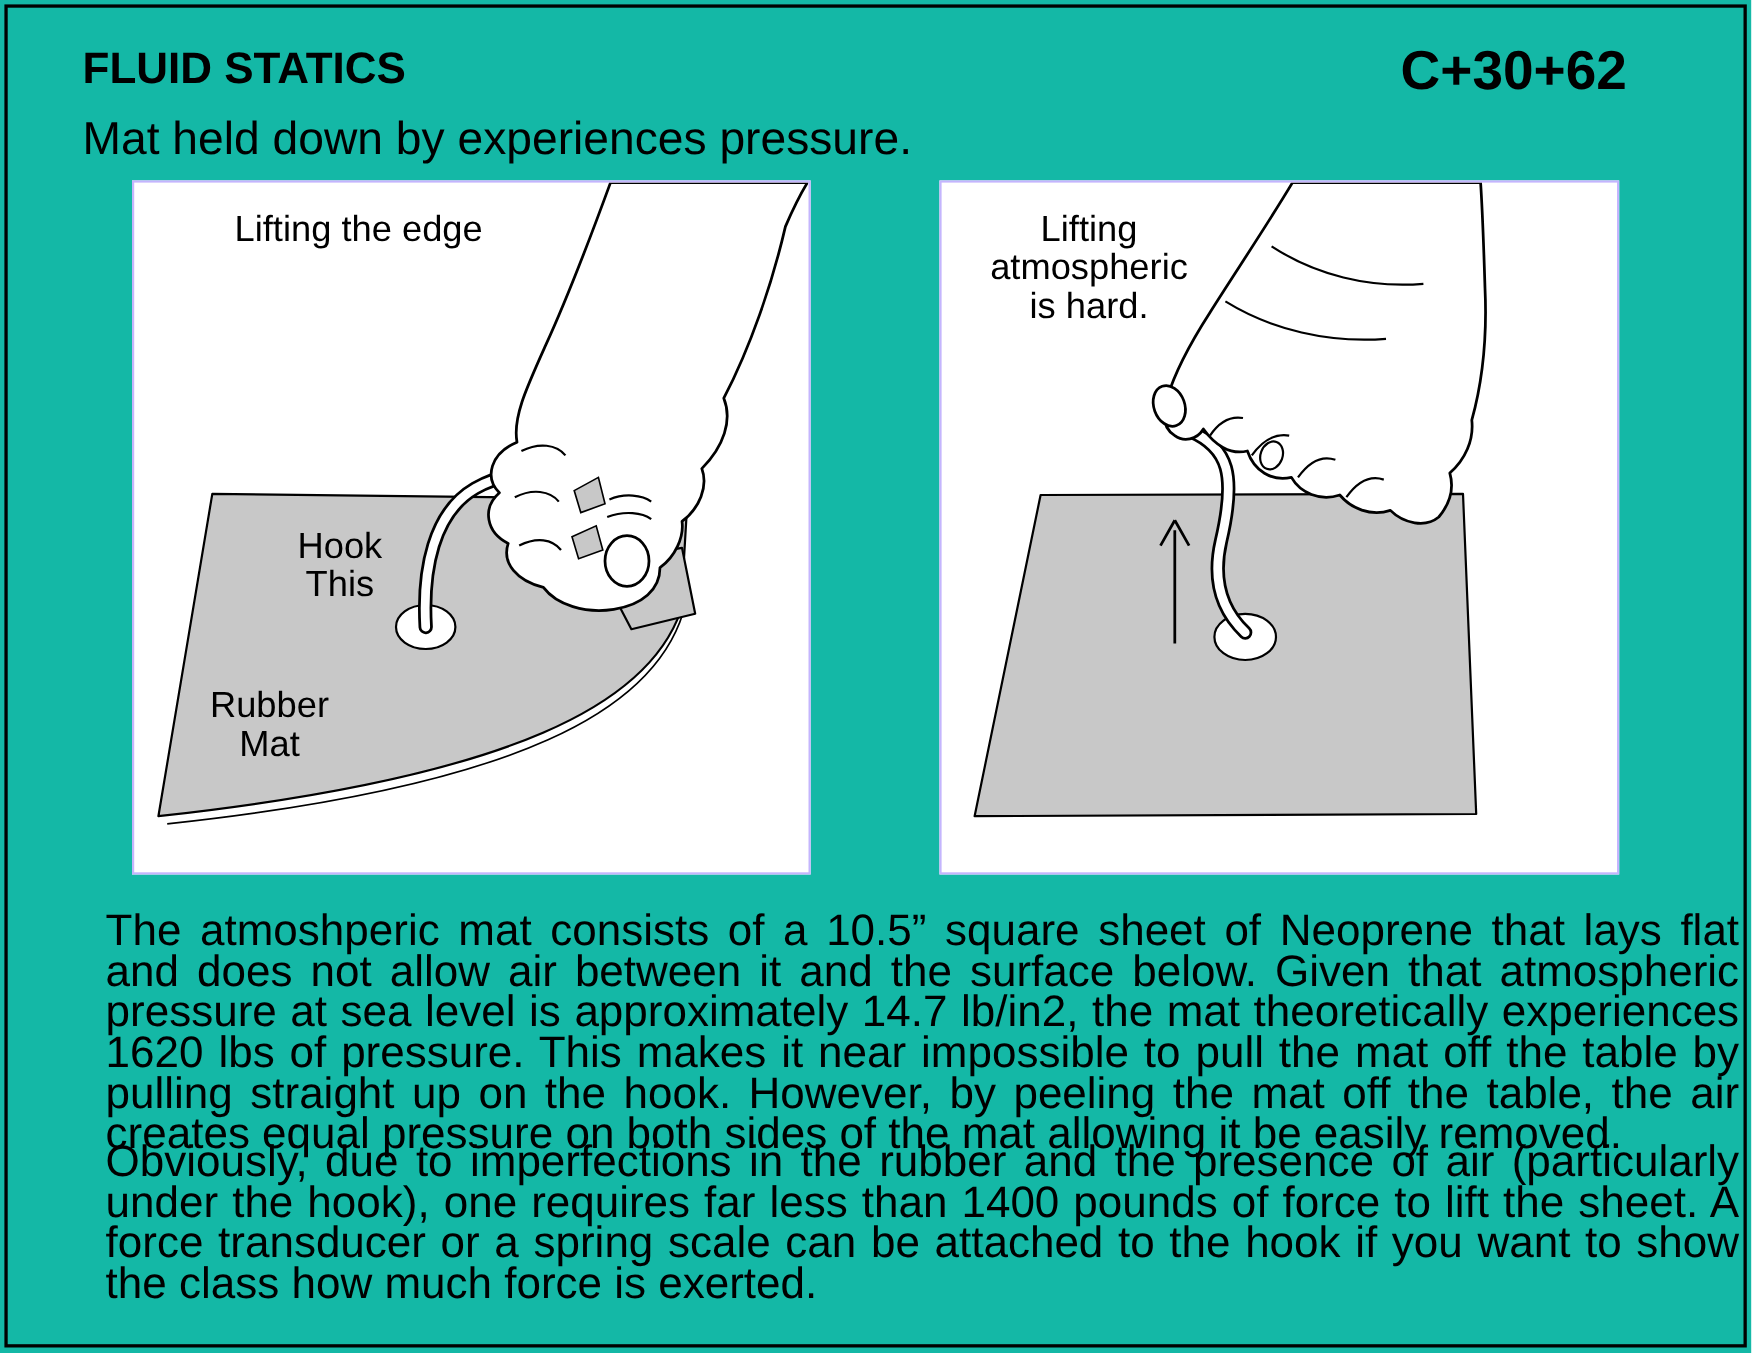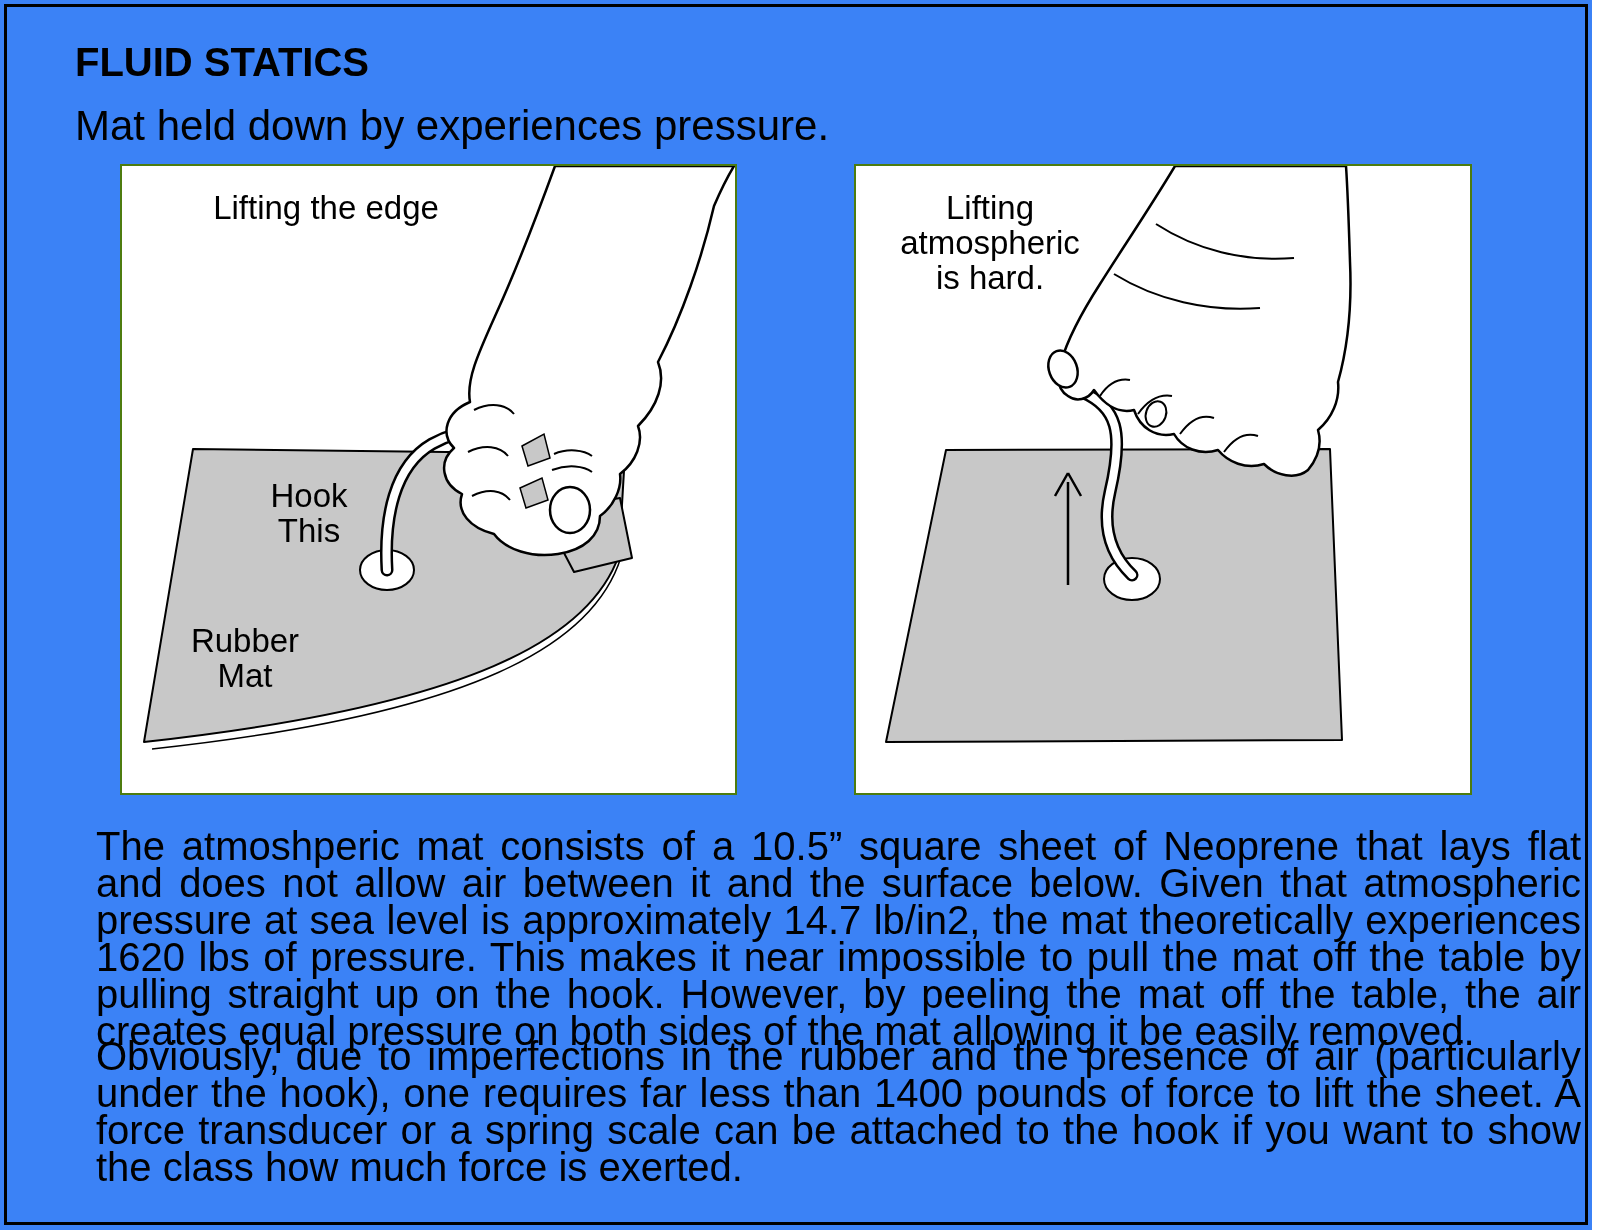--- a/index.html
+++ b/index.html
@@ -1,44 +1,45 @@
 <!DOCTYPE html>
 <html><head>
 <meta charset="utf-8">
 <style>
   html,body{margin:0;padding:0;background:#fff;}
   .page{
-    position:relative;width:1592px;height:1230px;background:#3b82f6;
+    position:relative;width:1592px;height:1230px;background:#14b8a6;
     font-family:"Liberation Sans","DejaVu Sans",sans-serif;color:#000;overflow:hidden;
   }
   .page-border{position:absolute;left:4px;top:4px;right:4px;bottom:5px;border:3px solid #000;pointer-events:none;}
   .title{position:absolute;left:75px;top:40px;font-size:40px;font-weight:bold;letter-spacing:0px;}
   .code{position:absolute;top:35px;right:113px;font-size:50px;font-weight:bold;}
   .subtitle{position:absolute;left:75px;top:102px;font-size:42px;font-weight:normal;}
-  .panel{position:absolute;top:164px;height:627px;border:2px solid #4d7c0f;background:#fff;overflow:hidden;}
+  .panel{position:absolute;top:164px;height:627px;border:2px solid #c4b5fd;background:#fff;overflow:hidden;}
   .panel.left{left:120px;width:613px;}
   .panel.right{left:854px;width:614px;}
   .panel svg{position:absolute;left:0;top:0;}
   .caption{position:absolute;font-size:33px;line-height:35px;text-align:center;}
   .caption.cap-left{left:54px;top:24px;width:300px;}
   .caption.cap-right{left:3px;top:24px;width:262px;}
   .figlabel{position:absolute;font-size:33px;line-height:35px;text-align:center;}
   .figlabel.hook{left:107px;top:312px;width:160px;}
   .figlabel.mat{left:43px;top:457px;width:160px;}
   .bodytext{position:absolute;left:48px;width:1485px;font-size:40px;line-height:37px;text-align:justify;margin-left:48px;}
   .para1{top:828px;}
   .para2{top:1038px;}
 </style>
 </head>
 <body>
 
 <div class="page">
   <div class="page-border"></div>
 
   <div class="title">FLUID STATICS</div>
+  <div class="code">C+30+62</div>
   <div class="subtitle">Mat held down by experiences pressure.</div>
 
   <div class="panel left">
     <svg width="613" height="627" viewBox="0 0 613 627">
 
       <path d="M71 283 L503 288 L497 389 C468 472 350 540 22 576 Z" stroke="#000" stroke-width="2" stroke-linejoin="round" fill="#c8c8c8"></path>
       <path d="M30 583 C355 548 472 478 499 391" fill="none" stroke="#000" stroke-width="1.5"></path>
 
       <path d="M420 345 L498 332 L510 392 L452 406 Z" stroke="#000" stroke-width="2" stroke-linejoin="round" fill="#c8c8c8"></path>
 

